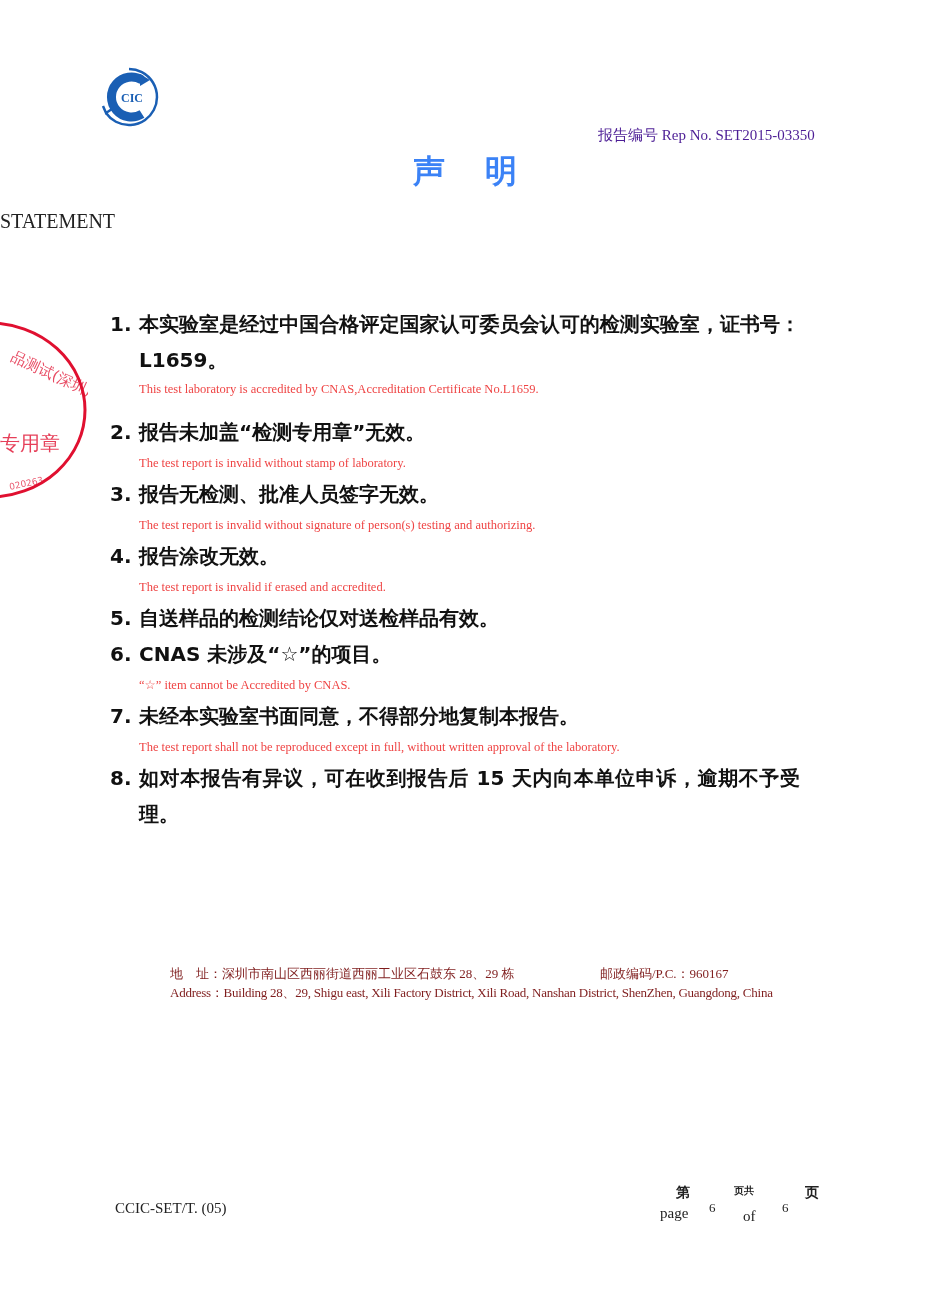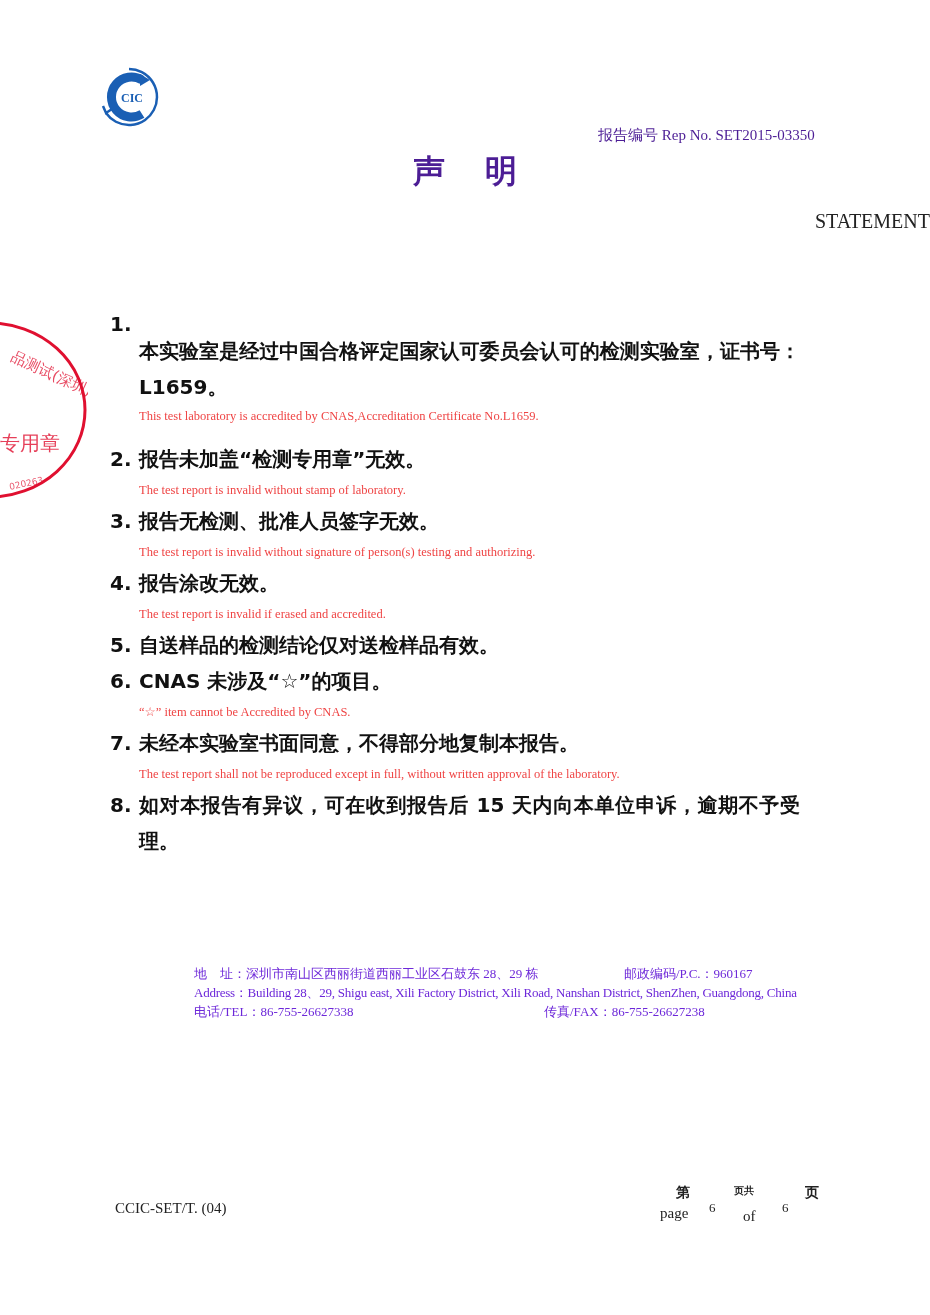--- a/index.html
+++ b/index.html
@@ -2,31 +2,31 @@
 <html><head>
   <meta charset="utf-8">
   <style>
     html, body { margin: 0; padding: 0; }
     body {
       width: 930px; height: 1315px; background: #ffffff; position: relative; overflow: hidden;
       font-family: "Liberation Serif", "DejaVu Serif", serif; color: #111;
     }
     .logo { position: absolute; left: 98px; top: 66px; width: 62px; height: 62px; }
     .rep-no { position: absolute; left: 598px; top: 90px; font-size: 15px; color: #4c1d95; white-space: nowrap; margin-top: 36px; }
-    .title-cn { position: absolute; left: 0; right: 0; top: 150px; text-align: center; font-family: "DejaVu Sans", sans-serif; font-weight: bold; font-size: 32px; letter-spacing: 40px; padding-left: 40px; color: #4c1d95; }
-    .title-en { position: absolute; left: 0; right: 0; top: 210px; text-align: right; font-size: 20px; color: #222; }
+    .title-cn { position: absolute; left: 0; right: 0; top: 150px; text-align: center; font-family: "DejaVu Sans", sans-serif; font-weight: bold; font-size: 32px; letter-spacing: 40px; padding-left: 40px; color: #3b82f6; }
+    .title-en { position: absolute; left: 0; right: 0; top: 210px; text-align: left; font-size: 20px; color: #222; }
     .stamp { position: absolute; left: -110px; top: 320px; width: 198px; height: 180px; }
     .items { position: absolute; left: 110px; top: 306px; width: 690px; }
     .item { margin: 0; }
     .item-cn { font-family: "DejaVu Sans", sans-serif; font-weight: bold; font-size: 20px; line-height: 36px; display: flex; }
     .item-num { width: 29px; flex: none; }
     .item-cn-text { flex: 1; }
     .item-en { font-size: 12.5px; color: #ef4444; margin-left: 29px; line-height: 26px; }
     .item-en.justify { text-align: justify; line-height: 25px; }
-    .footer-addr { position: absolute; left: 170px; top: 964px; width: 660px; font-size: 13px; line-height: 19px; color: #6d28d9; margin-left: 24px; }
+    .footer-addr { position: absolute; left: 170px; top: 964px; width: 660px; font-size: 13px; line-height: 19px; color: #7f1d1d; }
     .addr-row { display: flex; white-space: nowrap; }
     .addr-col2 { position: absolute; left: 350px; }
     .bottom-code { position: absolute; left: 115px; top: 1200px; font-size: 15px; color: #222; }
     .pager { position: absolute; left: 660px; top: 1184px; width: 170px; height: 44px; font-size: 15px; color: #222; }
     .pager span { position: absolute; white-space: nowrap; }
   </style>
 </head>
 <body>
 
 <div class="logo">
@@ -51,21 +51,21 @@
     <text x="120" y="40" font-family="DejaVu Sans, sans-serif" font-size="15" fill="#e01030" opacity="0.75" transform="rotate(25 120 40)">品测试(深圳)有限公司</text>
     <text x="110" y="130" font-family="DejaVu Sans, sans-serif" font-size="20" fill="#e01030" opacity="0.8">专用章</text>
     <text x="120" y="170" font-family="DejaVu Sans, sans-serif" font-size="9" fill="#e01030" opacity="0.7" transform="rotate(-12 120 170)">020263</text>
   </svg>
 </div>
 
 <div class="items">
   <div class="item">
     <div class="item-cn">
         <span class="item-num">1.</span>
-        <span class="item-cn-text" style="text-align:justify;margin-top:27px;">本实验室是经过中国合格评定国家认可委员会认可的检测实验室，证书号：L1659。</span>
+        <span class="item-cn-text" style="text-align:justify;">本实验室是经过中国合格评定国家认可委员会认可的检测实验室，证书号：L1659。</span>
       </div>
     <div class="item-en" style="line-height:22px;">This test laboratory is accredited by CNAS,Accreditation Certificate No.L1659.</div>
   </div>
   <div class="item" style="margin-top:14px;">
     <div class="item-cn">
         <span class="item-num">2.</span>
         <span class="item-cn-text">报告未加盖“检测专用章”无效。</span>
       </div>
     <div class="item-en">The test report is invalid without stamp of laboratory.</div>
   </div>
@@ -112,27 +112,23 @@
 </div>
 
 <div class="footer-addr">
   <div class="addr-row" style="position:relative;">
     <span>地　址：深圳市南山区西丽街道西丽工业区石鼓东 28、29 栋</span>
     <span style="position:absolute; left:430px;">邮政编码/P.C.：960167</span>
   </div>
   <div class="addr-row" style="letter-spacing:-0.25px;">
     <span>Address：Building 28、29, Shigu east, Xili Factory District, Xili Road, Nanshan District, ShenZhen, Guangdong, China</span>
   </div>
-  <div class="addr-row" style="position:relative;">
-    <span>电话/TEL：86-755-26627338</span>
-    <span class="addr-col2">传真/FAX：86-755-26627238</span>
-  </div>
 </div>
 
-<div class="bottom-code">CCIC-SET/T. (04)</div>
+<div class="bottom-code">CCIC-SET/T. (05)</div>
 
 <div class="pager">
   <span style="left:16px; top:0; font-family:'DejaVu Sans',sans-serif; font-weight:bold; font-size:14px;">第</span>
   <span style="left:0; top:21px;">page</span>
   <span style="left:49px; top:16px; font-size:13px;">6</span>
   <span style="left:74px; top:0; font-family:'DejaVu Sans',sans-serif; font-weight:bold; font-size:10px;">页共</span>
   <span style="left:83px; top:24px;">of</span>
   <span style="left:122px; top:16px; font-size:13px;">6</span>
   <span style="left:145px; top:0; font-family:'DejaVu Sans',sans-serif; font-weight:bold; font-size:14px;">页</span>
 </div>

